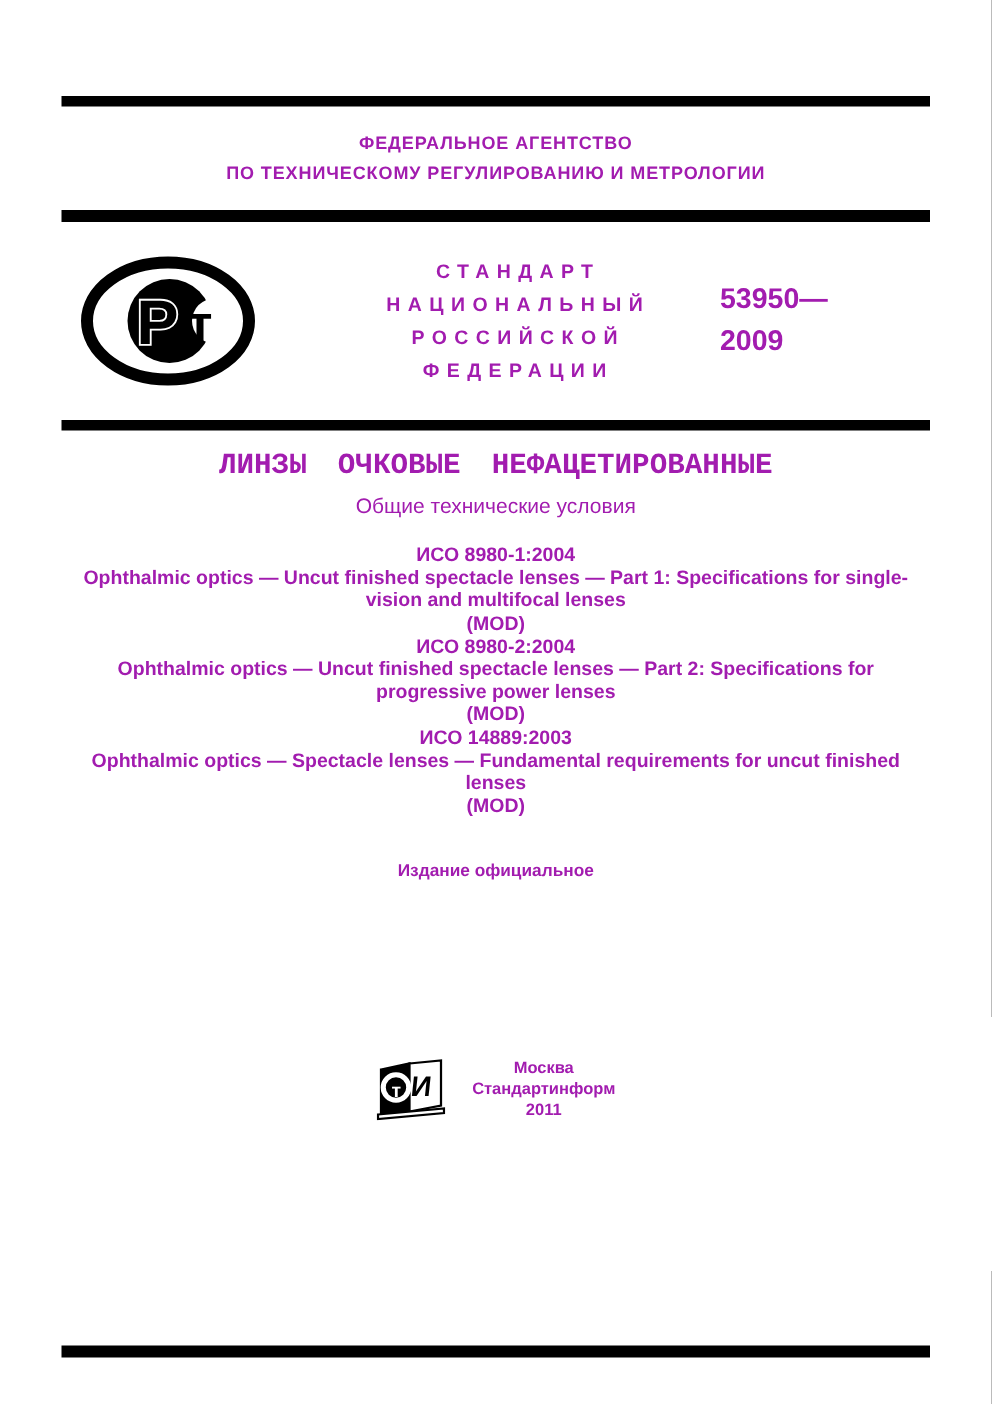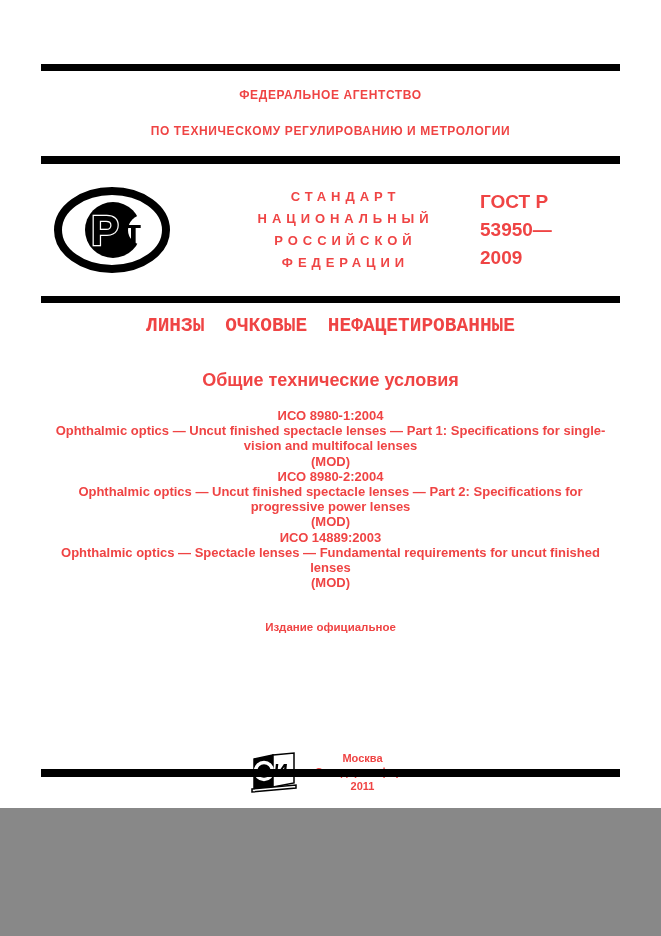--- a/index.html
+++ b/index.html
@@ -1,42 +1,42 @@
 <!DOCTYPE html>
 <html><head>
 <meta charset="utf-8">
 <style>
   html,body{margin:0;padding:0;background:#888;}
   .page{
     position:relative;
-    width:661px;height:808px;
+    width:661px;height:936px;
     background:#ffffff;
     margin:0 auto;
     font-family:"Liberation Sans", sans-serif;
-    color:#ef4444;
+    color:#a21caf;
     overflow:hidden;
   }
   .rule{height:7px;background:#000;margin:0 41px;}
   .rule.thick{height:8px;}
 
   
   .agency{ text-align:center; font-weight:bold; font-size:12px; letter-spacing:0.6px;}
   .agency-line1{margin-top:17px;}
-  .agency-line2{margin-top:22px;}
+  .agency-line2{margin-top:6px;}
 
   
   .banner{display:flex;align-items:center;margin:0 41px;height:132px;}
   .banner-logo{width:170px;display:flex;align-items:center;justify-content:flex-start;padding-left:12px;box-sizing:border-box;}
   .banner-center{flex:1;text-align:center;font-weight:bold;font-size:13px;line-height:22px;letter-spacing:0.38em;}
   .banner-right{width:140px;font-weight:bold;font-size:19px;line-height:28px;text-align:left;}
 
   
   .subject{margin-top:26px;text-align:center;font-weight:bold;font-size:18px;}
   .main-title{margin-top:11px;text-align:center;font-weight:bold;font-size:19.5px;line-height:25px;word-spacing:9px;font-family:Liberation Mono, monospace;}
-  .subtitle{margin-top:31px;text-align:center;font-weight:bold;font-size:18px;}
+  .subtitle{margin-top:6px;text-align:center;font-weight:normal;font-size:14px;}
 
   
   .iso-block{margin:17px auto 0;width:570px;text-align:center;font-weight:bold;font-size:13px;line-height:15.2px;}
   .iso-ref{margin:0;}
 
   .edition{margin-top:31px;text-align:center;font-weight:bold;font-size:11.5px;}
 
   
   .imprint{margin-top:118px;display:flex;align-items:center;justify-content:center;gap:18px;}
   .imprint-text{text-align:center;font-weight:bold;font-size:11px;line-height:14px;}
@@ -68,21 +68,20 @@
         <text x="72" y="58" font-family="Liberation Sans, sans-serif" font-weight="bold" font-size="34" fill="#000">т</text>
       </svg>
     </div>
     <div class="banner-center">
       <div>СТАНДАРТ</div>
       <div>НАЦИОНАЛЬНЫЙ</div>
       <div>РОССИЙСКОЙ</div>
       <div>ФЕДЕРАЦИИ</div>
     </div>
     <div class="banner-right">
-      <div>ГОСТ Р</div>
       <div>53950—</div>
       <div>2009</div>
     </div>
   </div>
 
   <div class="rule"></div>
 
   <div class="main-title">
     <div>ЛИНЗЫ ОЧКОВЫЕ НЕФАЦЕТИРОВАННЫЕ</div>
   </div>

